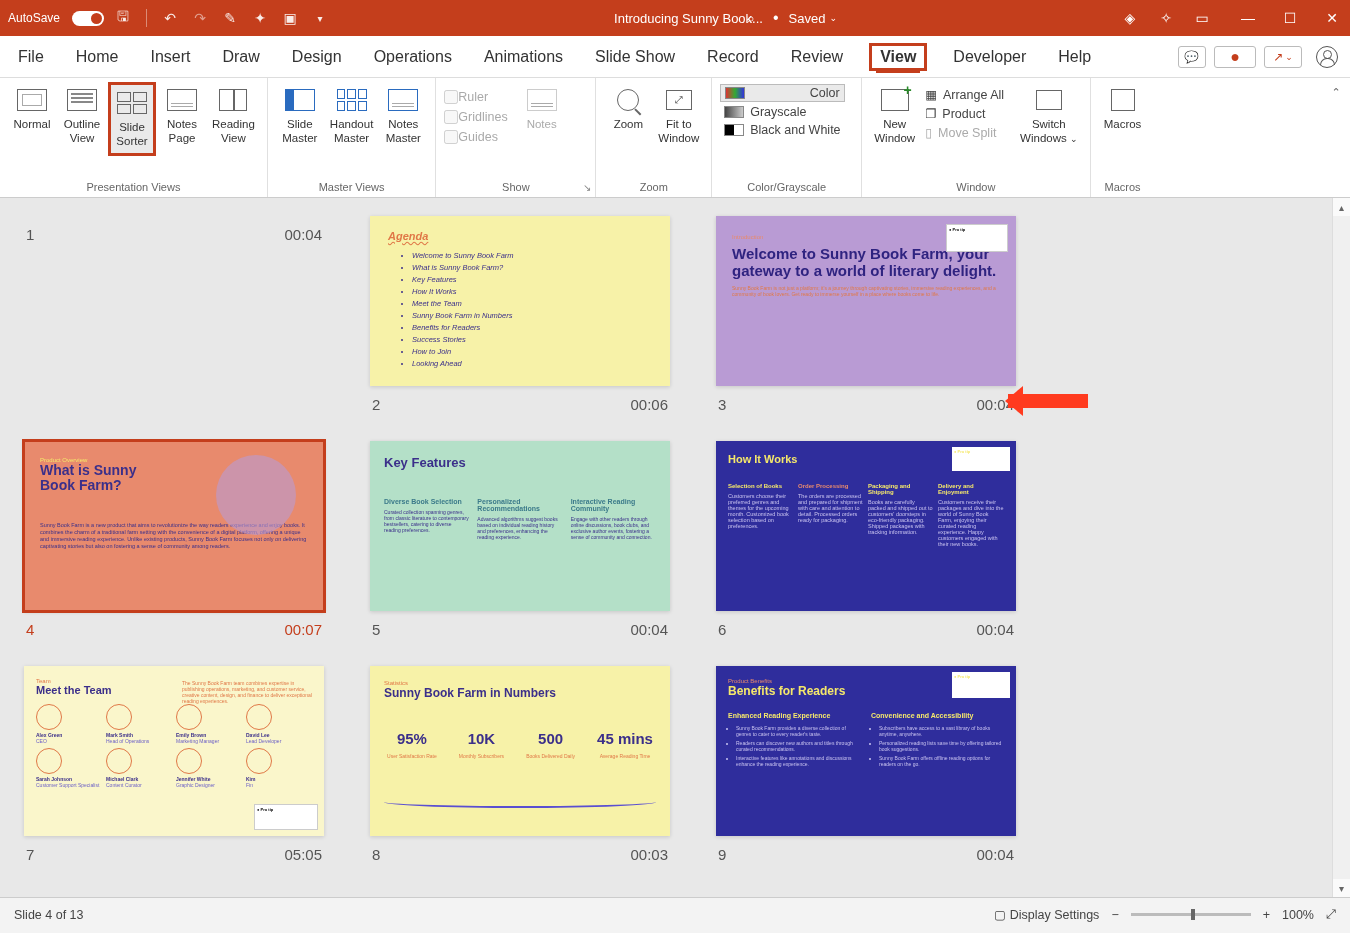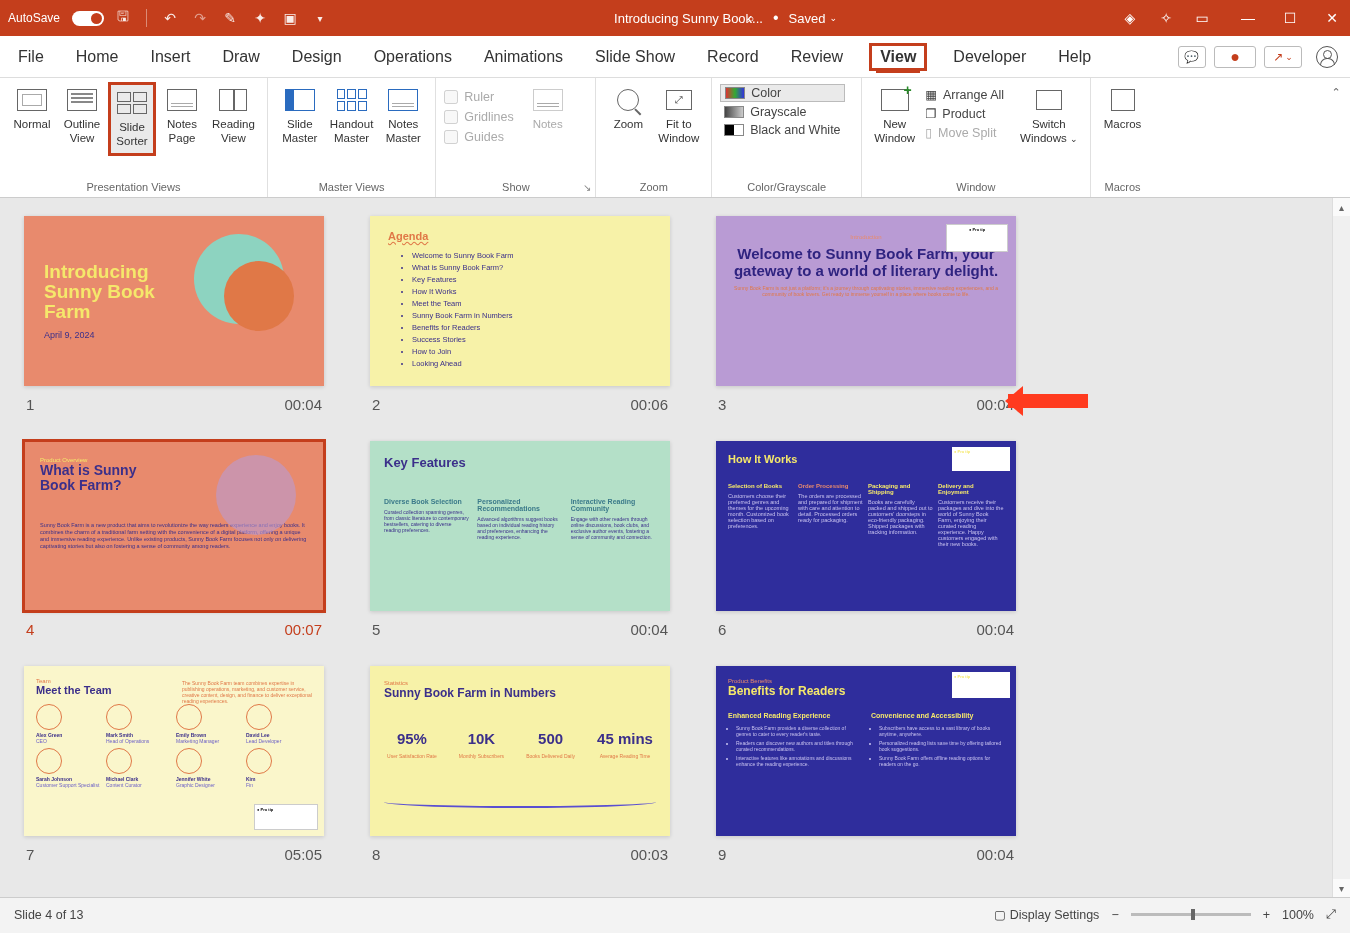--- a/index.html
+++ b/index.html
@@ -35,25 +35,25 @@
 
 
 .ribbon { height: 120px; background: #fff; border-bottom: 1px solid #ccc; display: flex; position: relative; }
 .ribbon-group { display: flex; flex-direction: column; justify-content: space-between; border-right: 1px solid #e0e0e0; padding: 4px 8px 0; }
 .ribbon-group .buttons { display: flex; gap: 2px; flex: 1; align-items: flex-start; }
 .ribbon-group .label { font-size: 11px; color: #666; text-align: center; padding: 4px 0; }
 .ribbon-btn { display: flex; flex-direction: column; align-items: center; padding: 4px 4px; min-width: 48px; cursor: pointer; font-size: 11.5px; color: #333; text-align: center; line-height: 1.2; }
 .ribbon-btn .icon-box { width: 34px; height: 28px; display: flex; align-items: center; justify-content: center; margin-bottom: 4px; }
 .ribbon-btn.highlighted { border: 3px solid #c43e1c; background: #eaeaea; }
 .ribbon-btn.disabled { color: #aaa; }
-.check-row { display: flex; align-items: center; gap: 6px; font-size: 12.5px; color: #444; padding: 2px 0; }
+.check-row { display: flex; align-items: center; font-size: 12.5px; color: #444; padding: 2px 0; }
 .check-row input { width: 14px; height: 14px; }
 .small-list { display: flex; flex-direction: column; gap: 2px; padding-top: 2px; }
 .small-row { display: flex; align-items: center; gap: 6px; font-size: 12.5px; color: #444; padding: 1px 4px; cursor: pointer; }
-.small-row.pressed { background: #eaeaea; border: 1px solid #bbb; }
+.small-row.pressed { background: #eaeaea; border: 1px solid #bbb; justify-content: space-between; }
 .small-row.disabled { color: #aaa; }
 .color-sw { width: 20px; height: 12px; border: 1px solid #888; }
 .dialog-launcher { position:absolute; right:4px; bottom:4px; font-size:10px; color:#888; }
 .ribbon .collapse-arrow { position:absolute; right:6px; top:6px; width:16px; height:16px; display:flex; align-items:center; justify-content:center; font-size:11px; color:#666; cursor:pointer; }
 
 
 .ic-slide { width: 30px; height: 22px; border: 1.5px solid #666; position: relative; }
 .ic-slide::after { content:""; position:absolute; inset:4px; border:1px solid #aaa; }
 .ic-outline { width: 30px; height: 22px; border: 1.5px solid #666; display:flex; flex-direction:column; gap:2px; padding:3px; }
 .ic-outline span { height:2px; background:#888; }
@@ -98,25 +98,25 @@
 .zoom-slider { width: 120px; height: 3px; background: #bbb; position: relative; }
 .zoom-slider::after { content:""; position:absolute; left:50%; top:-4px; width:4px; height:11px; background:#666; }
 
 
 .s1 { background: #e88a6d; display:flex; flex-direction:column; justify-content:center; padding:20px; color:#f5e86b; }
 .s1 .circ1 { position:absolute; width:90px; height:90px; background:#8dd3c0; border-radius:50%; top:18px; right:40px; }
 .s1 .circ2 { position:absolute; width:70px; height:70px; background:#e07847; border-radius:50%; top:45px; right:30px; }
 .s1 h1 { font-size: 19px; font-weight: 900; line-height:1.05; position:relative; z-index:1; }
 .s1 .date { font-size:9px; color:#3b2f8a; margin-top:8px; position:relative; z-index:1; }
 
-.s2 { background: #f7f2a8; padding: 14px 18px; }
+.s2 { background: #f7f2a8; padding: 14px 18px; font-style: italic; }
 .s2 .title { color:#e07847; font-size:11px; font-weight:600; text-decoration:underline wavy; }
 .s2 ul { list-style: disc; margin: 8px 0 0 24px; font-size:7.5px; color:#3b2f8a; line-height:1.6; }
 
-.s3 { background: #b99bd4; padding: 18px 16px; text-align: center; }
+.s3 { background: #b99bd4; padding: 18px 16px; }
 .s3 .tag { font-size:6px; color:#e88a6d; }
 .s3 h2 { color:#2f2380; font-size:15px; font-weight:900; line-height:1.1; margin-top:6px; }
 .s3 .card { position:absolute; top:8px; right:8px; width:62px; height:28px; background:#fff; border:1px solid #ccc; font-size:4px; padding:2px; }
 .s3 p { font-size:5px; color:#e07847; margin-top:6px; line-height:1.2; }
 
 .s4 { background: #e88a6d; padding: 16px; }
 .s4 h2 { color:#3b2f8a; font-size:14px; font-weight:900; line-height:1.1; }
 .s4 .circ { position:absolute; width:80px; height:80px; background:#b99bd4; opacity:.6; border-radius:50%; top:14px; right:28px; }
 .s4 p { font-size:5.5px; color:#3b2f8a; margin-top:28px; line-height:1.3; }
 
@@ -419,26 +419,20 @@
         <span>Macros</span>
       </div>
     </div>
     <div class="label">Macros</div>
   </div>
 </div>
 
 <div class="sorter">
   <div class="sorter-inner" id="sorter-grid">
       <div class="slide-cell">
-    <div class="thumb s1 ">
-          <div class="circ1"></div>
-          <div class="circ2"></div>
-          <h1>Introducing <br>Sunny Book<br>Farm</h1>
-          <div class="date">April 9, 2024</div>
-        </div>
     <div class="slide-meta ">
       <span>1</span>
       <span>00:04</span>
     </div>
       </div>
       <div class="slide-cell">
     <div class="thumb s2 ">
           <div class="title">Agenda</div>
           <ul>
             <li>Welcome to Sunny Book Farm</li>

